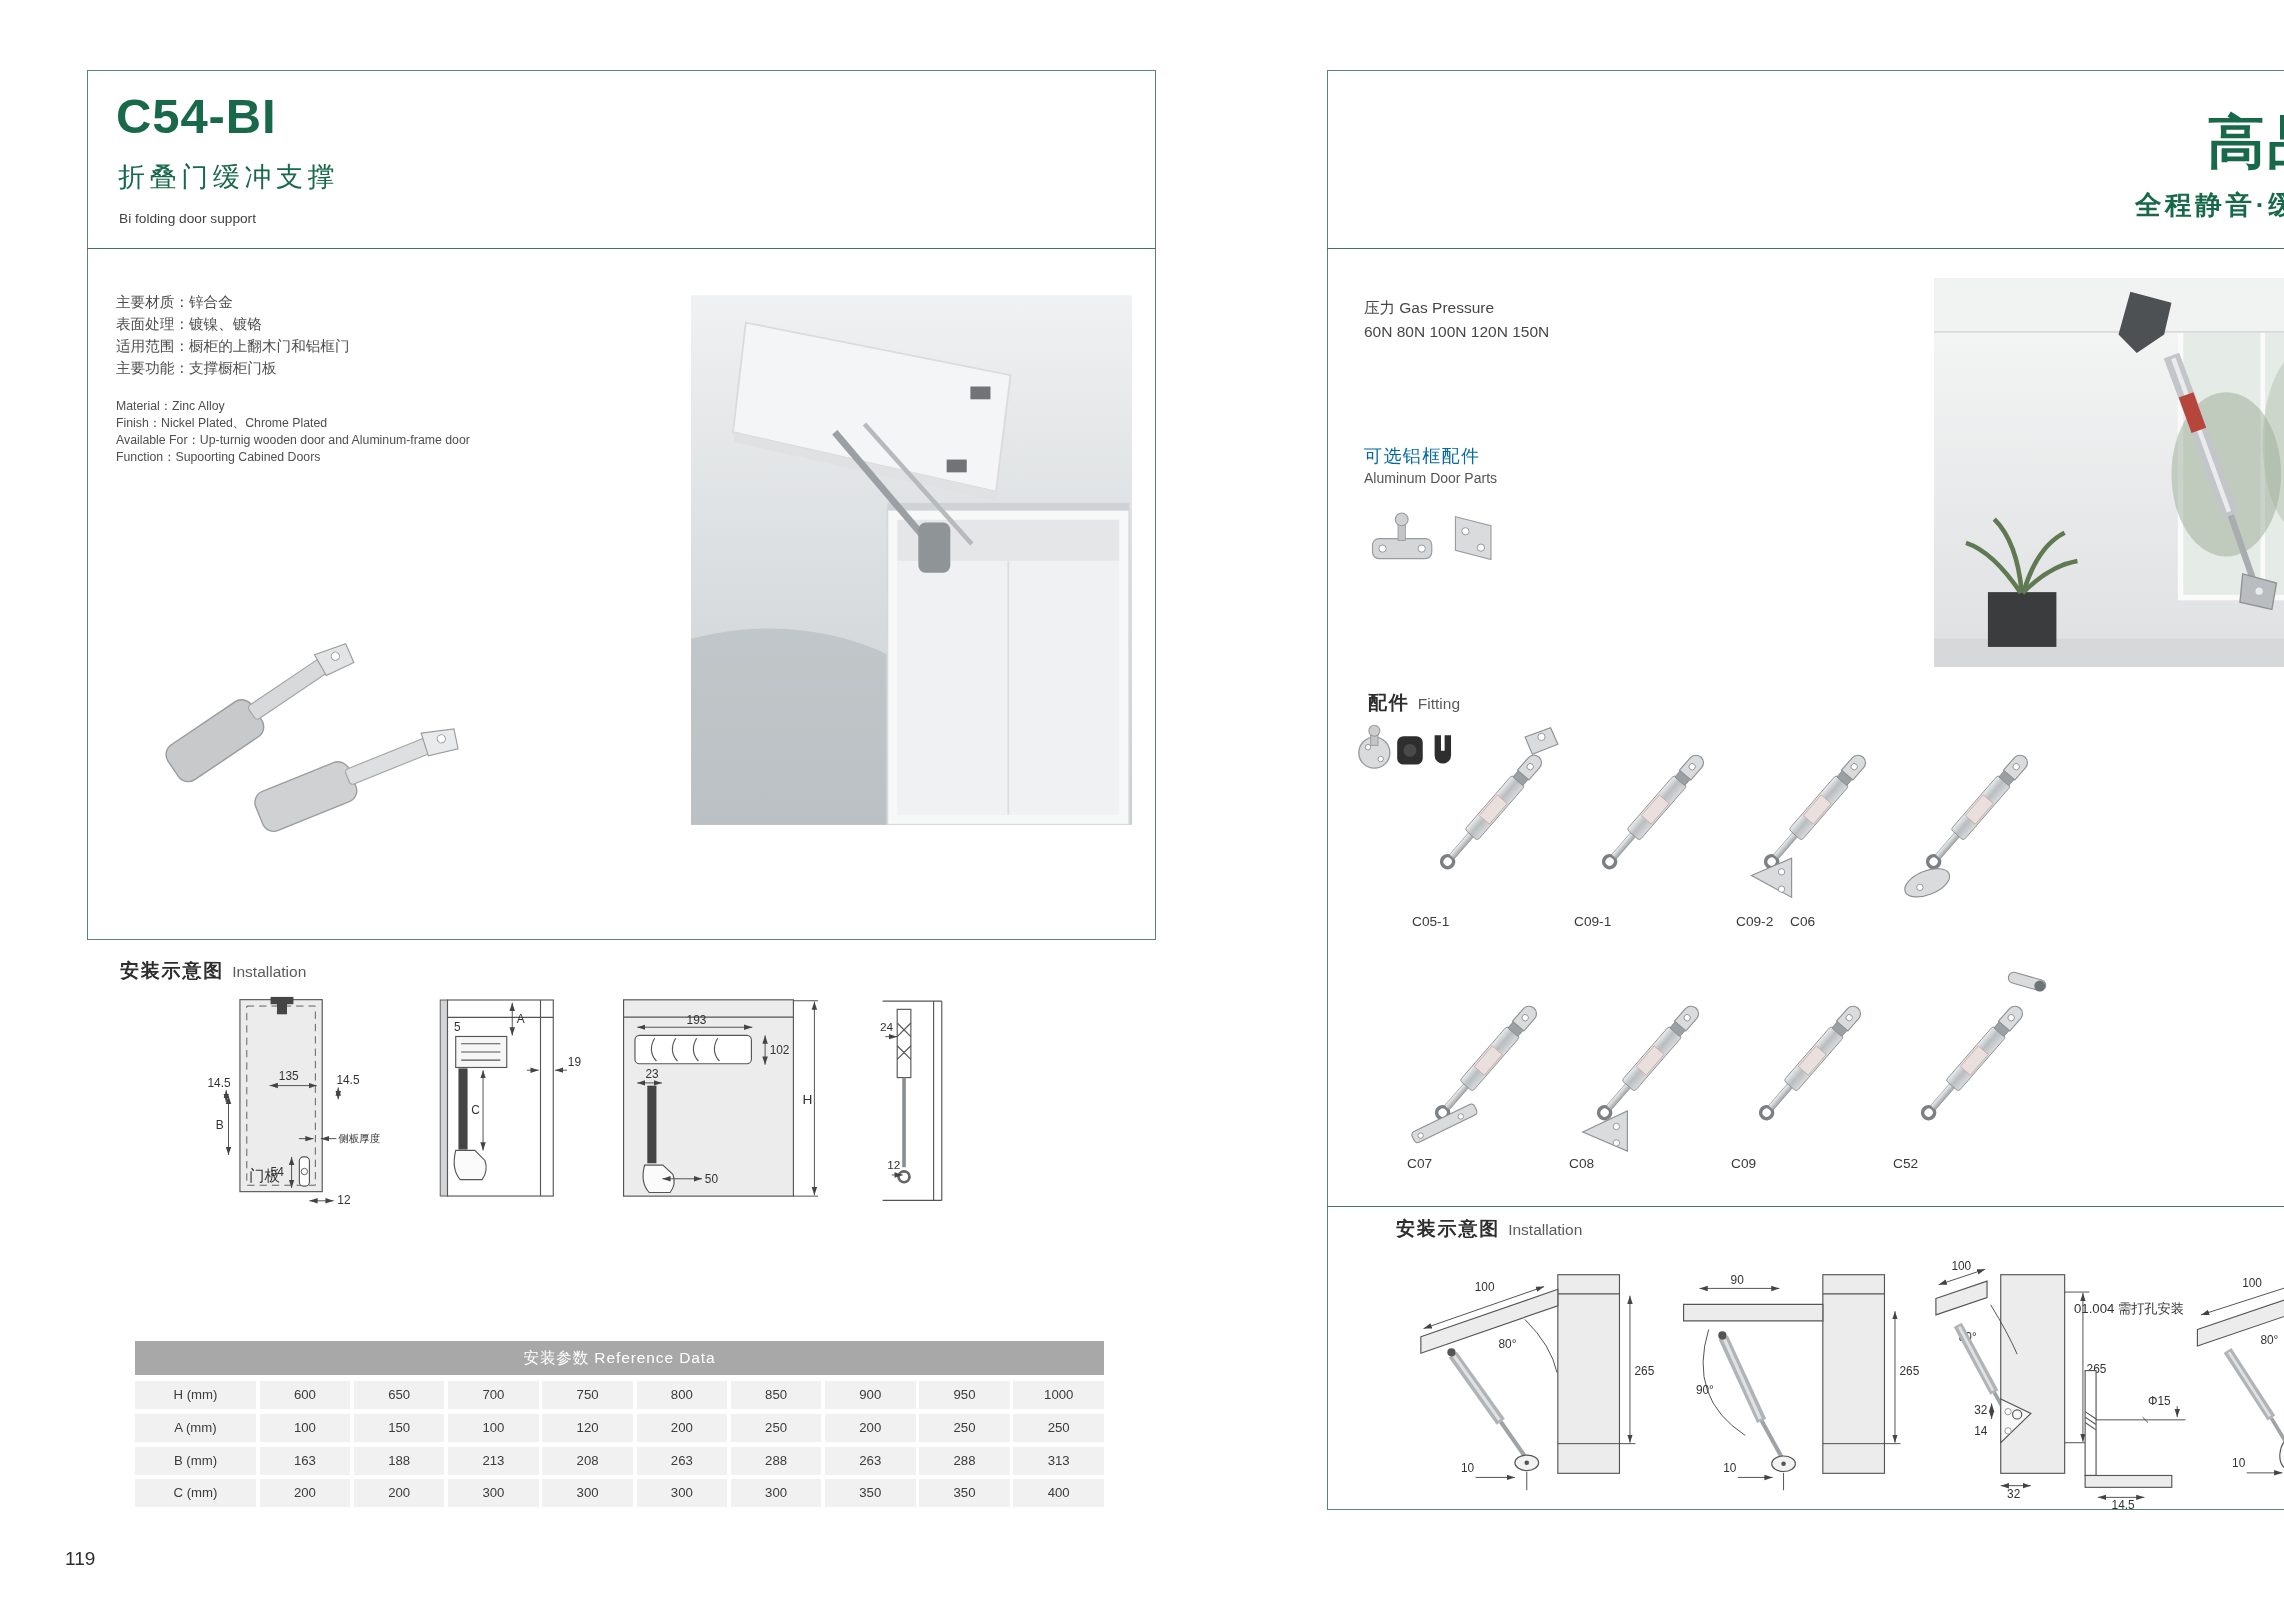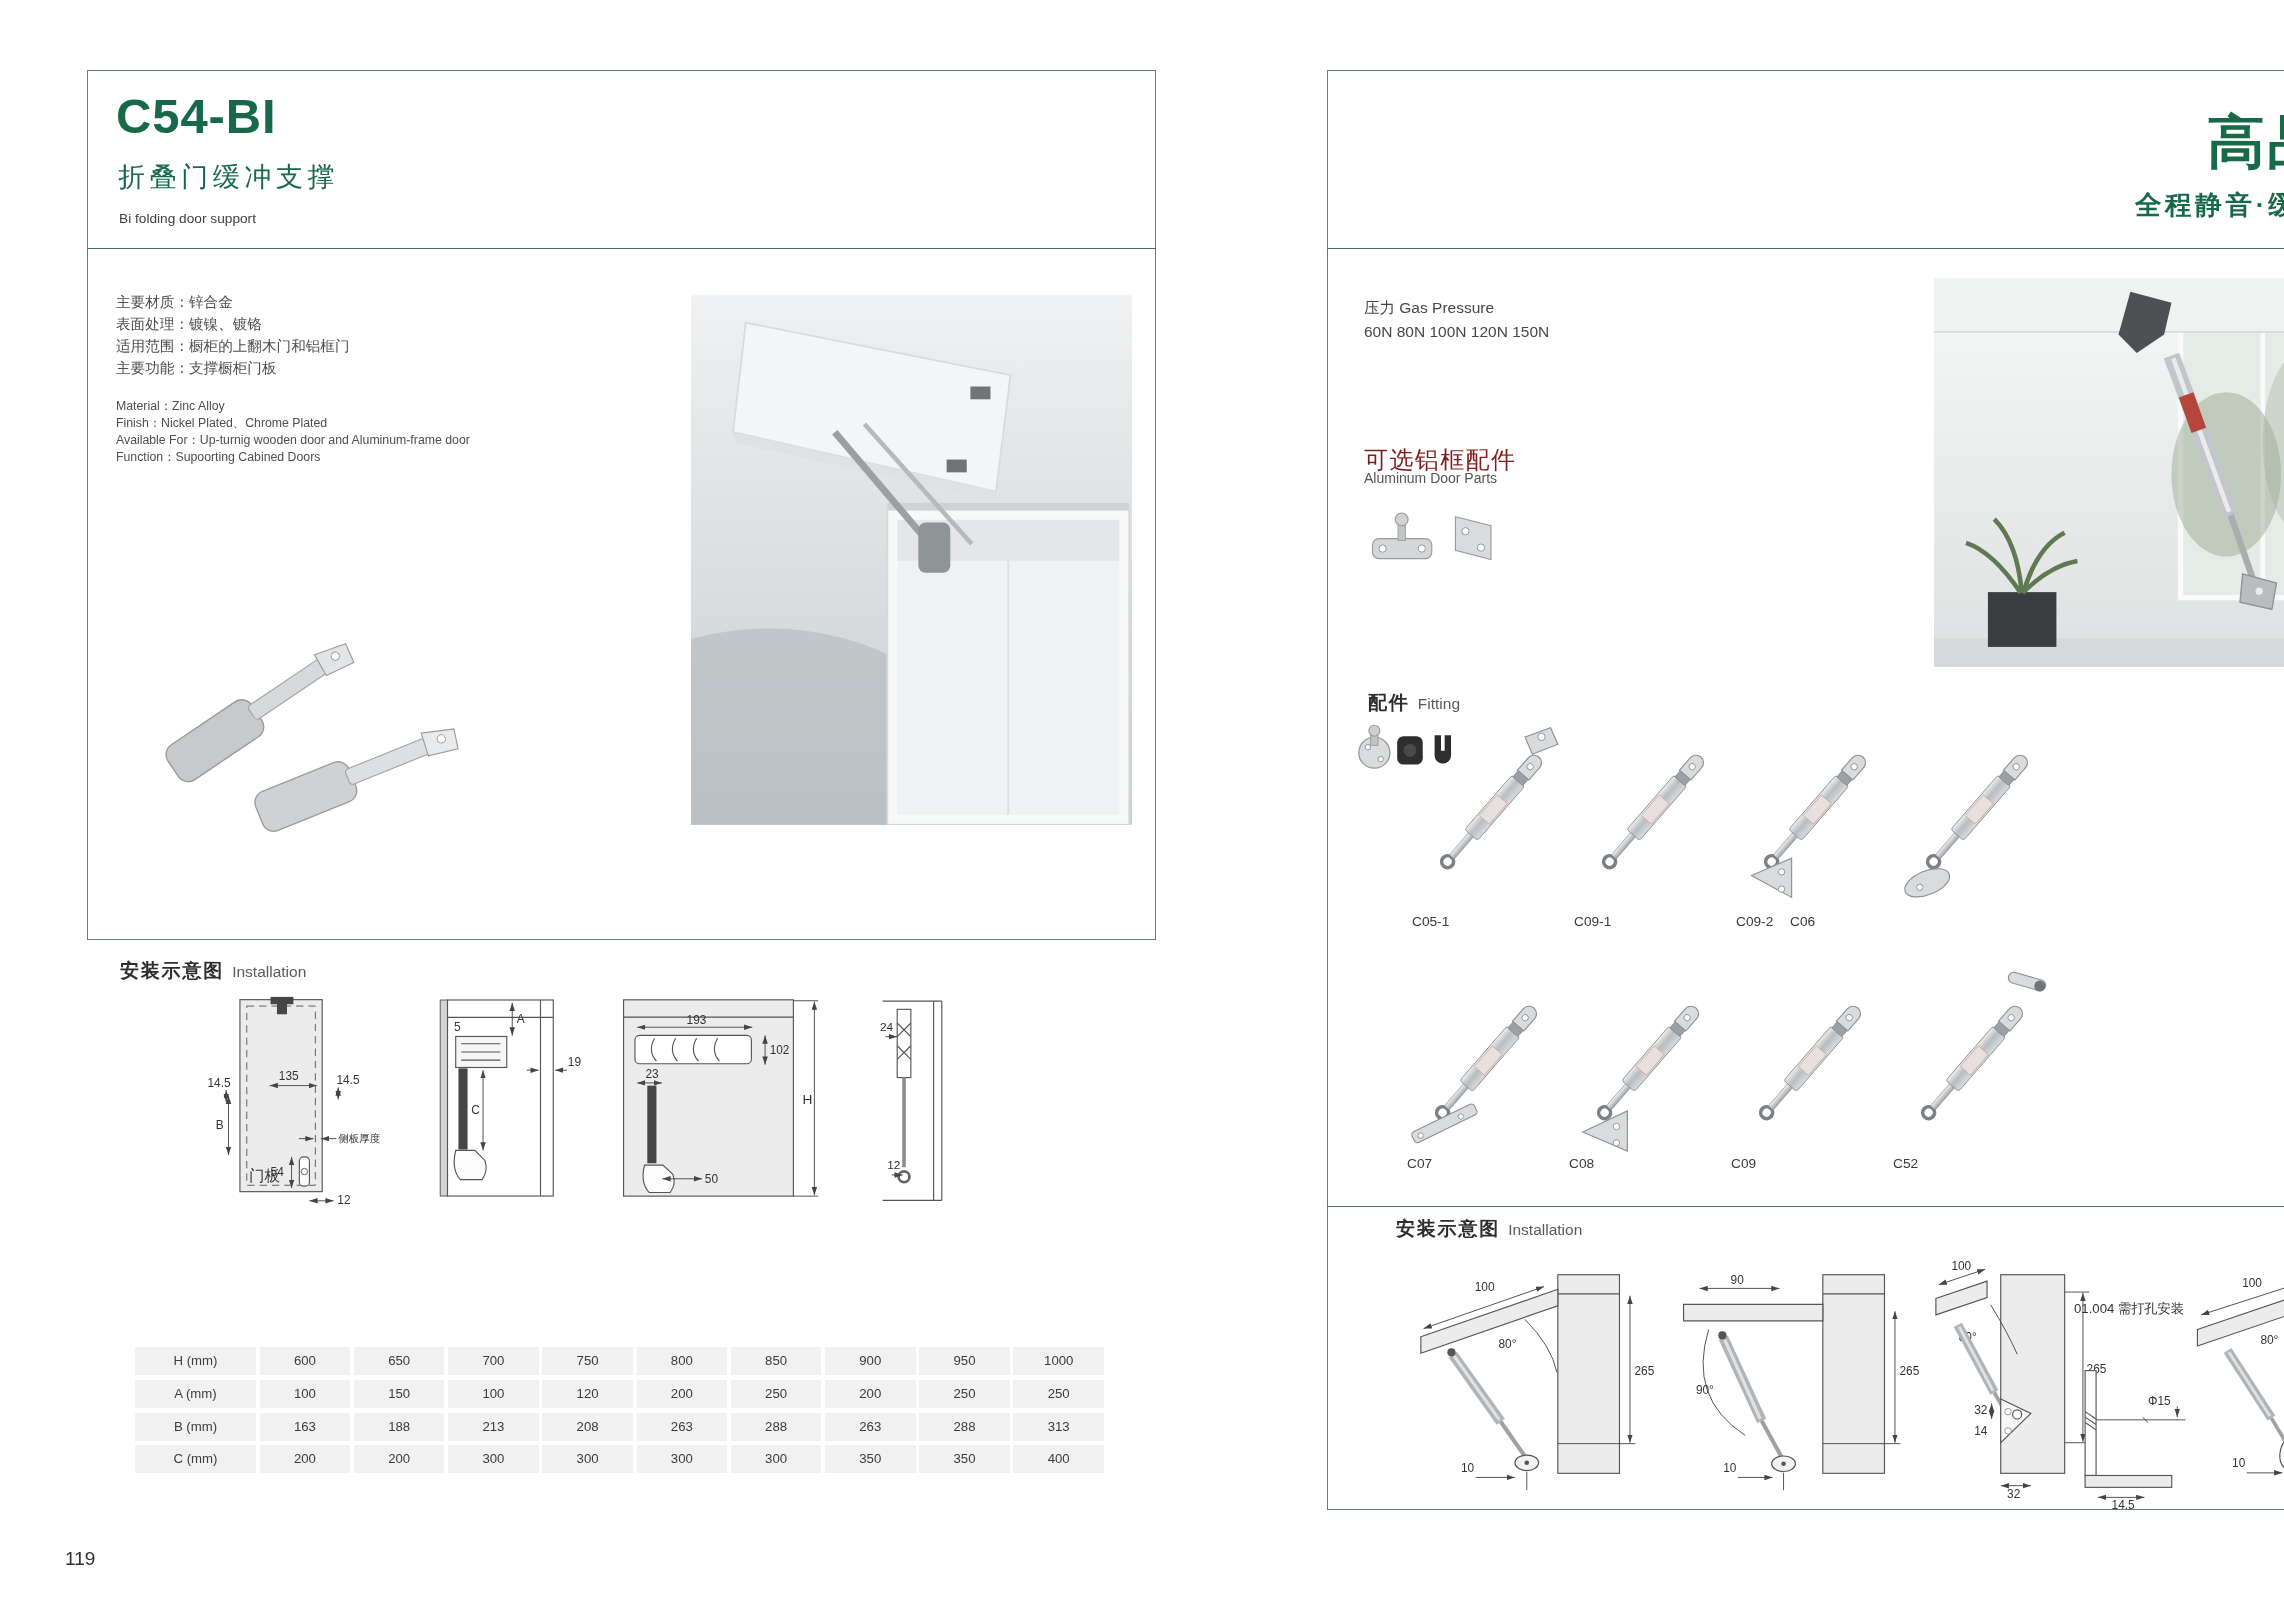--- a/index.html
+++ b/index.html
@@ -14,21 +14,21 @@
   .en-sub{font-size:13.7px;color:#3f3f3f}
   .spec{font-size:14.6px;color:#4e4e4e;line-height:22px}
   .spec-en{font-size:12.3px;color:#4e4e4e;line-height:17px}
   .sec-cn{font-size:19px;color:#2e2e2e;font-weight:600;letter-spacing:1.8px}
   .sec-en{font-size:15.5px;color:#5a5a5a;margin-left:8.2px}
   .sec-row{display:flex;align-items:baseline}
   .big-title{font-size:58px;font-weight:bold;letter-spacing:2.7px}
   .sub-cn{font-size:26.5px;font-weight:600;letter-spacing:3.7px}
   .sub-en{font-size:13.7px;color:#3f3f3f}
   .ptext{font-size:15.5px;color:#474747;line-height:24px}
-  .alu-cn{font-size:24px;color:#7f1d1d;letter-spacing:1.4px}
+  .alu-cn{font-size:18px;color:#0369a1;letter-spacing:1.4px}
   .alu-en{font-size:14px;color:#555}
   .product-label{font-size:13.7px;color:#3a3a3a;text-align:left}
   .pagenum{font-size:19px;color:#2e2e2e}
   .tbl-wrap{position:absolute;left:135px;top:1341px;width:969px}
   .tbl-header{background:#a8a8a8;color:#fff;font-size:15.5px;height:34px;
               display:flex;align-items:center;justify-content:center;letter-spacing:0.9px}
   .tbl{display:grid;grid-template-columns:121px repeat(9,1fr);gap:4.6px 3.7px;margin-top:6.4px}
   .tbl .cell{background:#f1f1f1;height:28px;line-height:28px;text-align:center;font-size:13.2px;color:#3c3c3c}
   .photo{position:absolute;overflow:hidden}
   .note{font-size:13.2px;color:#333}
@@ -227,20 +227,21 @@
       <line class="oline" x1="70" y1="108" x2="40" y2="138"></line>
     <line x1="55" y1="178" x2="55" y2="375" stroke="#8a8e91" stroke-width="8"></line>
     <circle cx="55" cy="396" r="12" fill="none" stroke="#666" stroke-width="6"></circle>
     <text class="dt" x="2" y="76">24</text>
     <line class="dl" x1="14" y1="88" x2="40" y2="88" marker-end="url(#arr)"></line>
     <text class="dt" x="18" y="380">12</text>
     <line class="dl" x1="28" y1="392" x2="52" y2="392" marker-end="url(#arr)"></line>
   </svg>
 
   <div class="tbl-wrap">
+    <div class="tbl-header">安装参数 Reference Data</div>
     <div class="tbl">
       <div class="cell">H (mm)</div>
       <div class="cell">600</div>
       <div class="cell">650</div>
       <div class="cell">700</div>
       <div class="cell">750</div>
       <div class="cell">800</div>
       <div class="cell">850</div>
       <div class="cell">900</div>
       <div class="cell">950</div>

